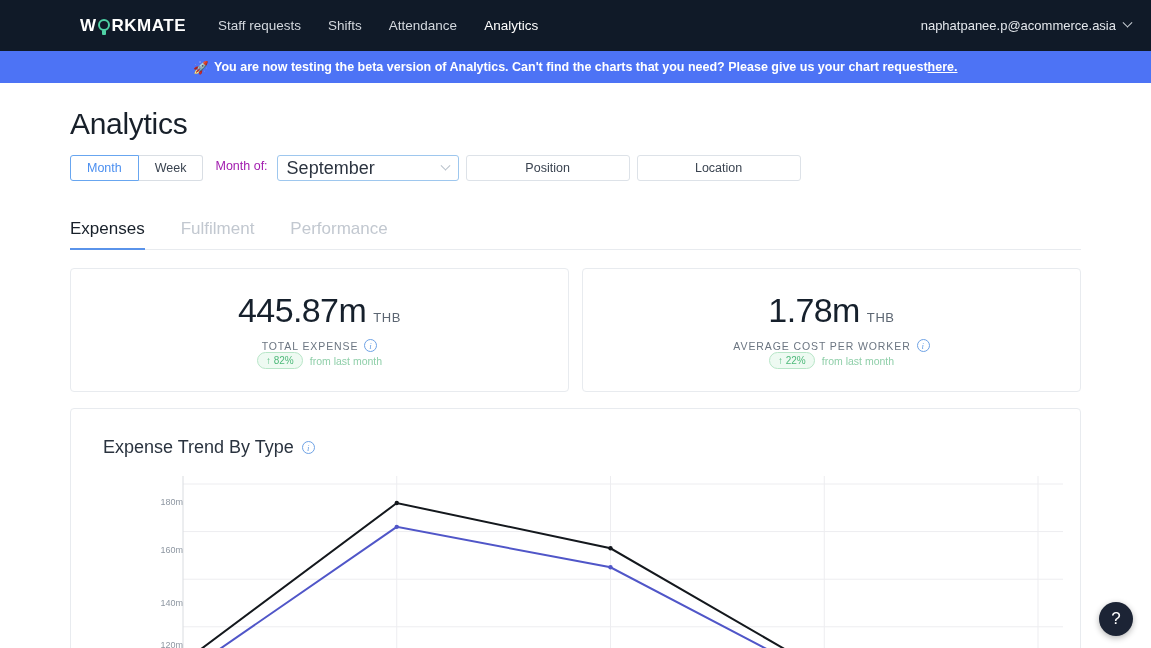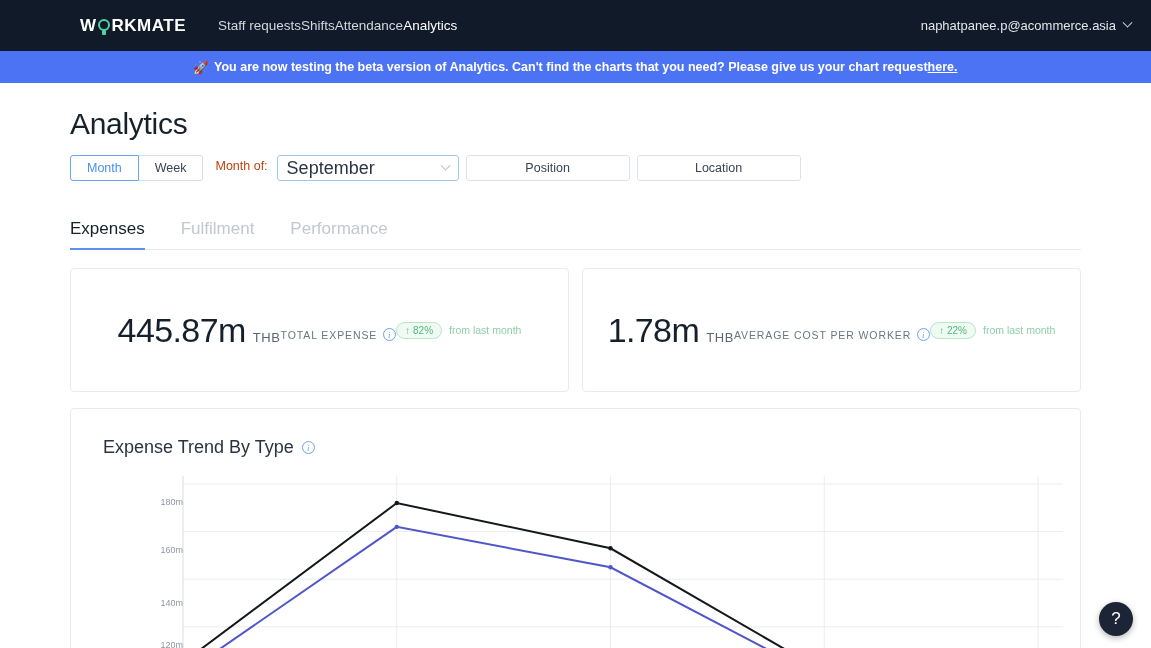--- a/index.html
+++ b/index.html
@@ -41,21 +41,21 @@
     border-radius: 50%;
     box-sizing: border-box;
   }
   .logo .o-icon b {
     position: absolute;
     left: 4px; bottom: -3px;
     width: 4px; height: 5px;
     background: #4fd1a5;
     border-radius: 1px;
   }
-  .navlinks { display: flex; align-items: center; }
+  .navlinks { display: flex; align-items: center; gap: 27px; }
   .navlinks a {
     color: #d3d8de;
     font-size: 13.5px;
     text-decoration: none;
     white-space: nowrap;
   }
   .navlinks a.active { color: #ffffff; }
   .nav-right {
     margin-left: auto;
     display: flex; align-items: center; gap: 8px;
@@ -109,21 +109,21 @@
     line-height: 24px;
   }
   .seg button:first-child {
     border-radius: 3px 0 0 3px;
     border-color: #68a6f0;
     color: #4b8ff0;
   }
   .seg button:last-child { border-radius: 0 3px 3px 0; border-left: none; }
   .lbl-monthof {
     font-size: 12.5px;
-    color: #c2410c;
+    color: #a21caf;
     margin: 0 9px 4px 12px;
     white-space: nowrap;
   }
   .select-box {
     width: 182px; height: 26px;
     border: 1px solid #9ec7ee;
     border-radius: 3px;
     background: #fff;
     display: flex; align-items: center;
     padding: 0 9px;
@@ -167,21 +167,21 @@
   .tab.active { color: #18202a; border-bottom-color: #5a93ea; }
 
   
   .cards { display: flex; gap: 13px; margin-top: 18px; }
   .card {
     flex: 1;
     border: 1px solid #e8ebef;
     border-radius: 4px;
     background: #fff;
     height: 124px;
-    display: flex; flex-direction: row;
+    display: flex; flex-direction: column;
     align-items: center; justify-content: center;
   }
   .stat-row { display: flex; align-items: baseline; }
   .stat-value { font-size: 34px; font-weight: 400; letter-spacing: -0.6px; color: #16202c; }
   .stat-unit { font-size: 13px; color: #5c6672; margin-left: 7px; letter-spacing: .6px; }
   .stat-label {
     margin-top: 9px;
     display: flex; align-items: center; gap: 6px;
     font-size: 10.5px; letter-spacing: .9px;
     color: #6b7581;

